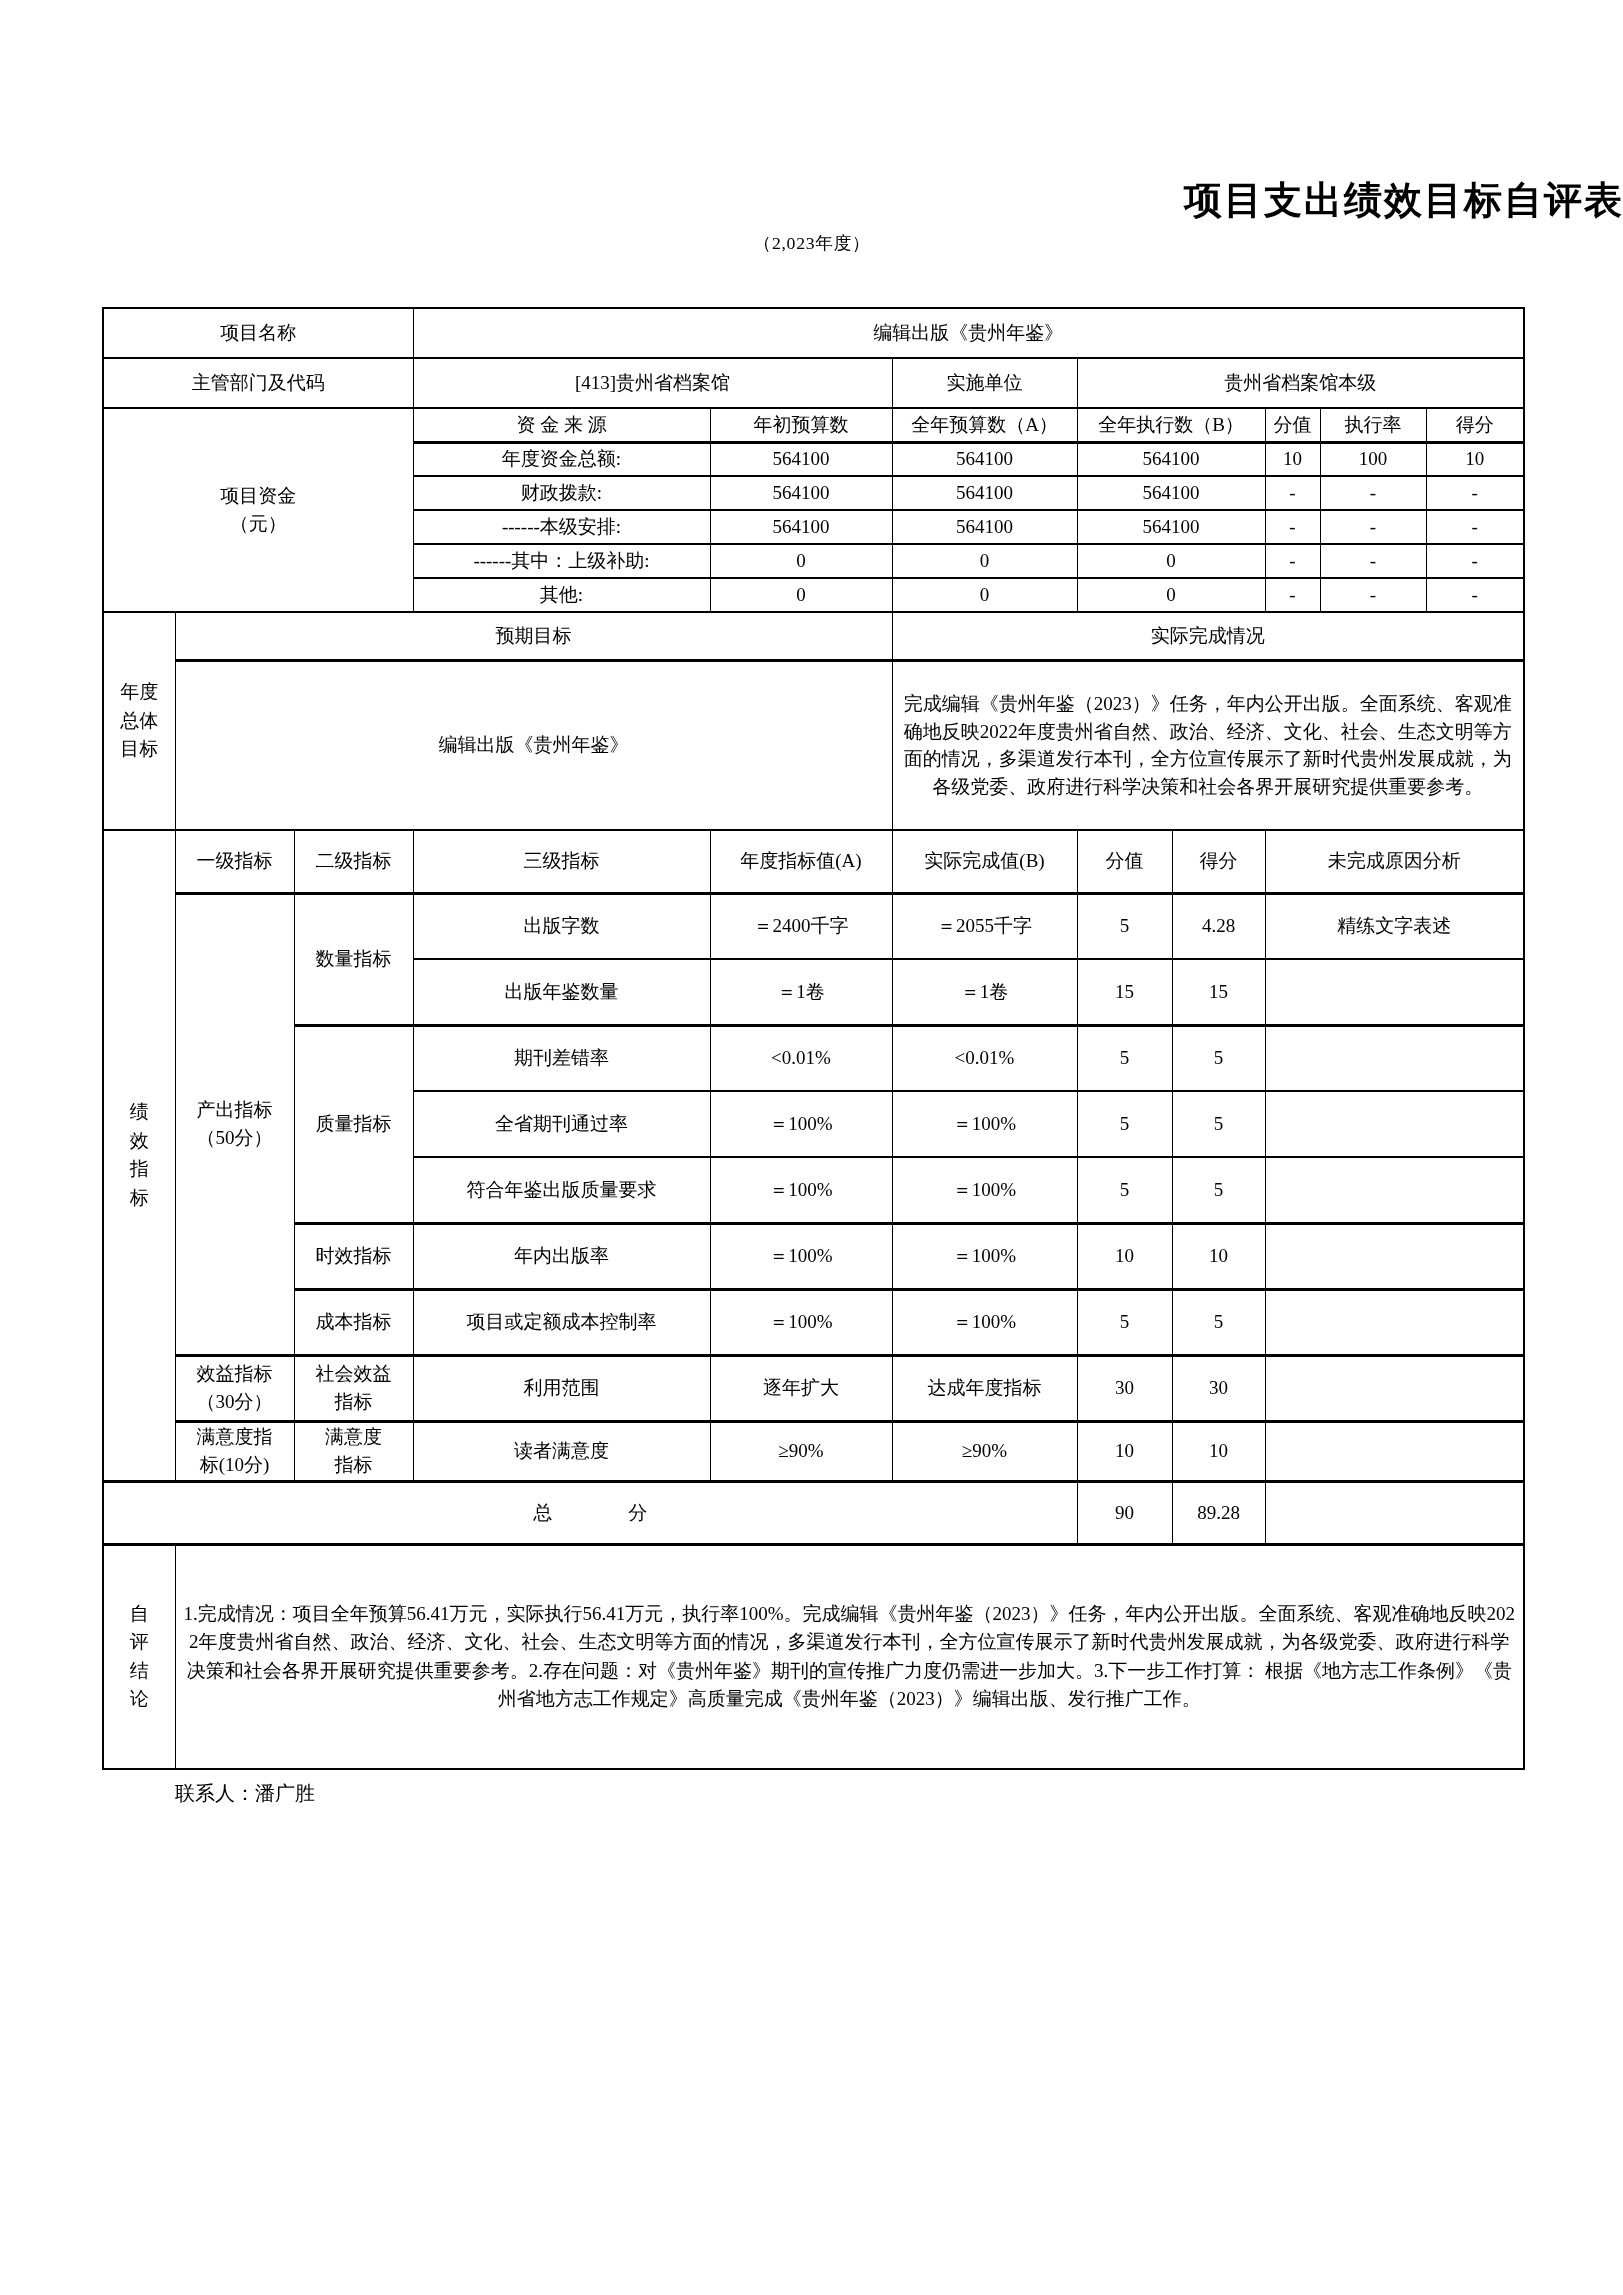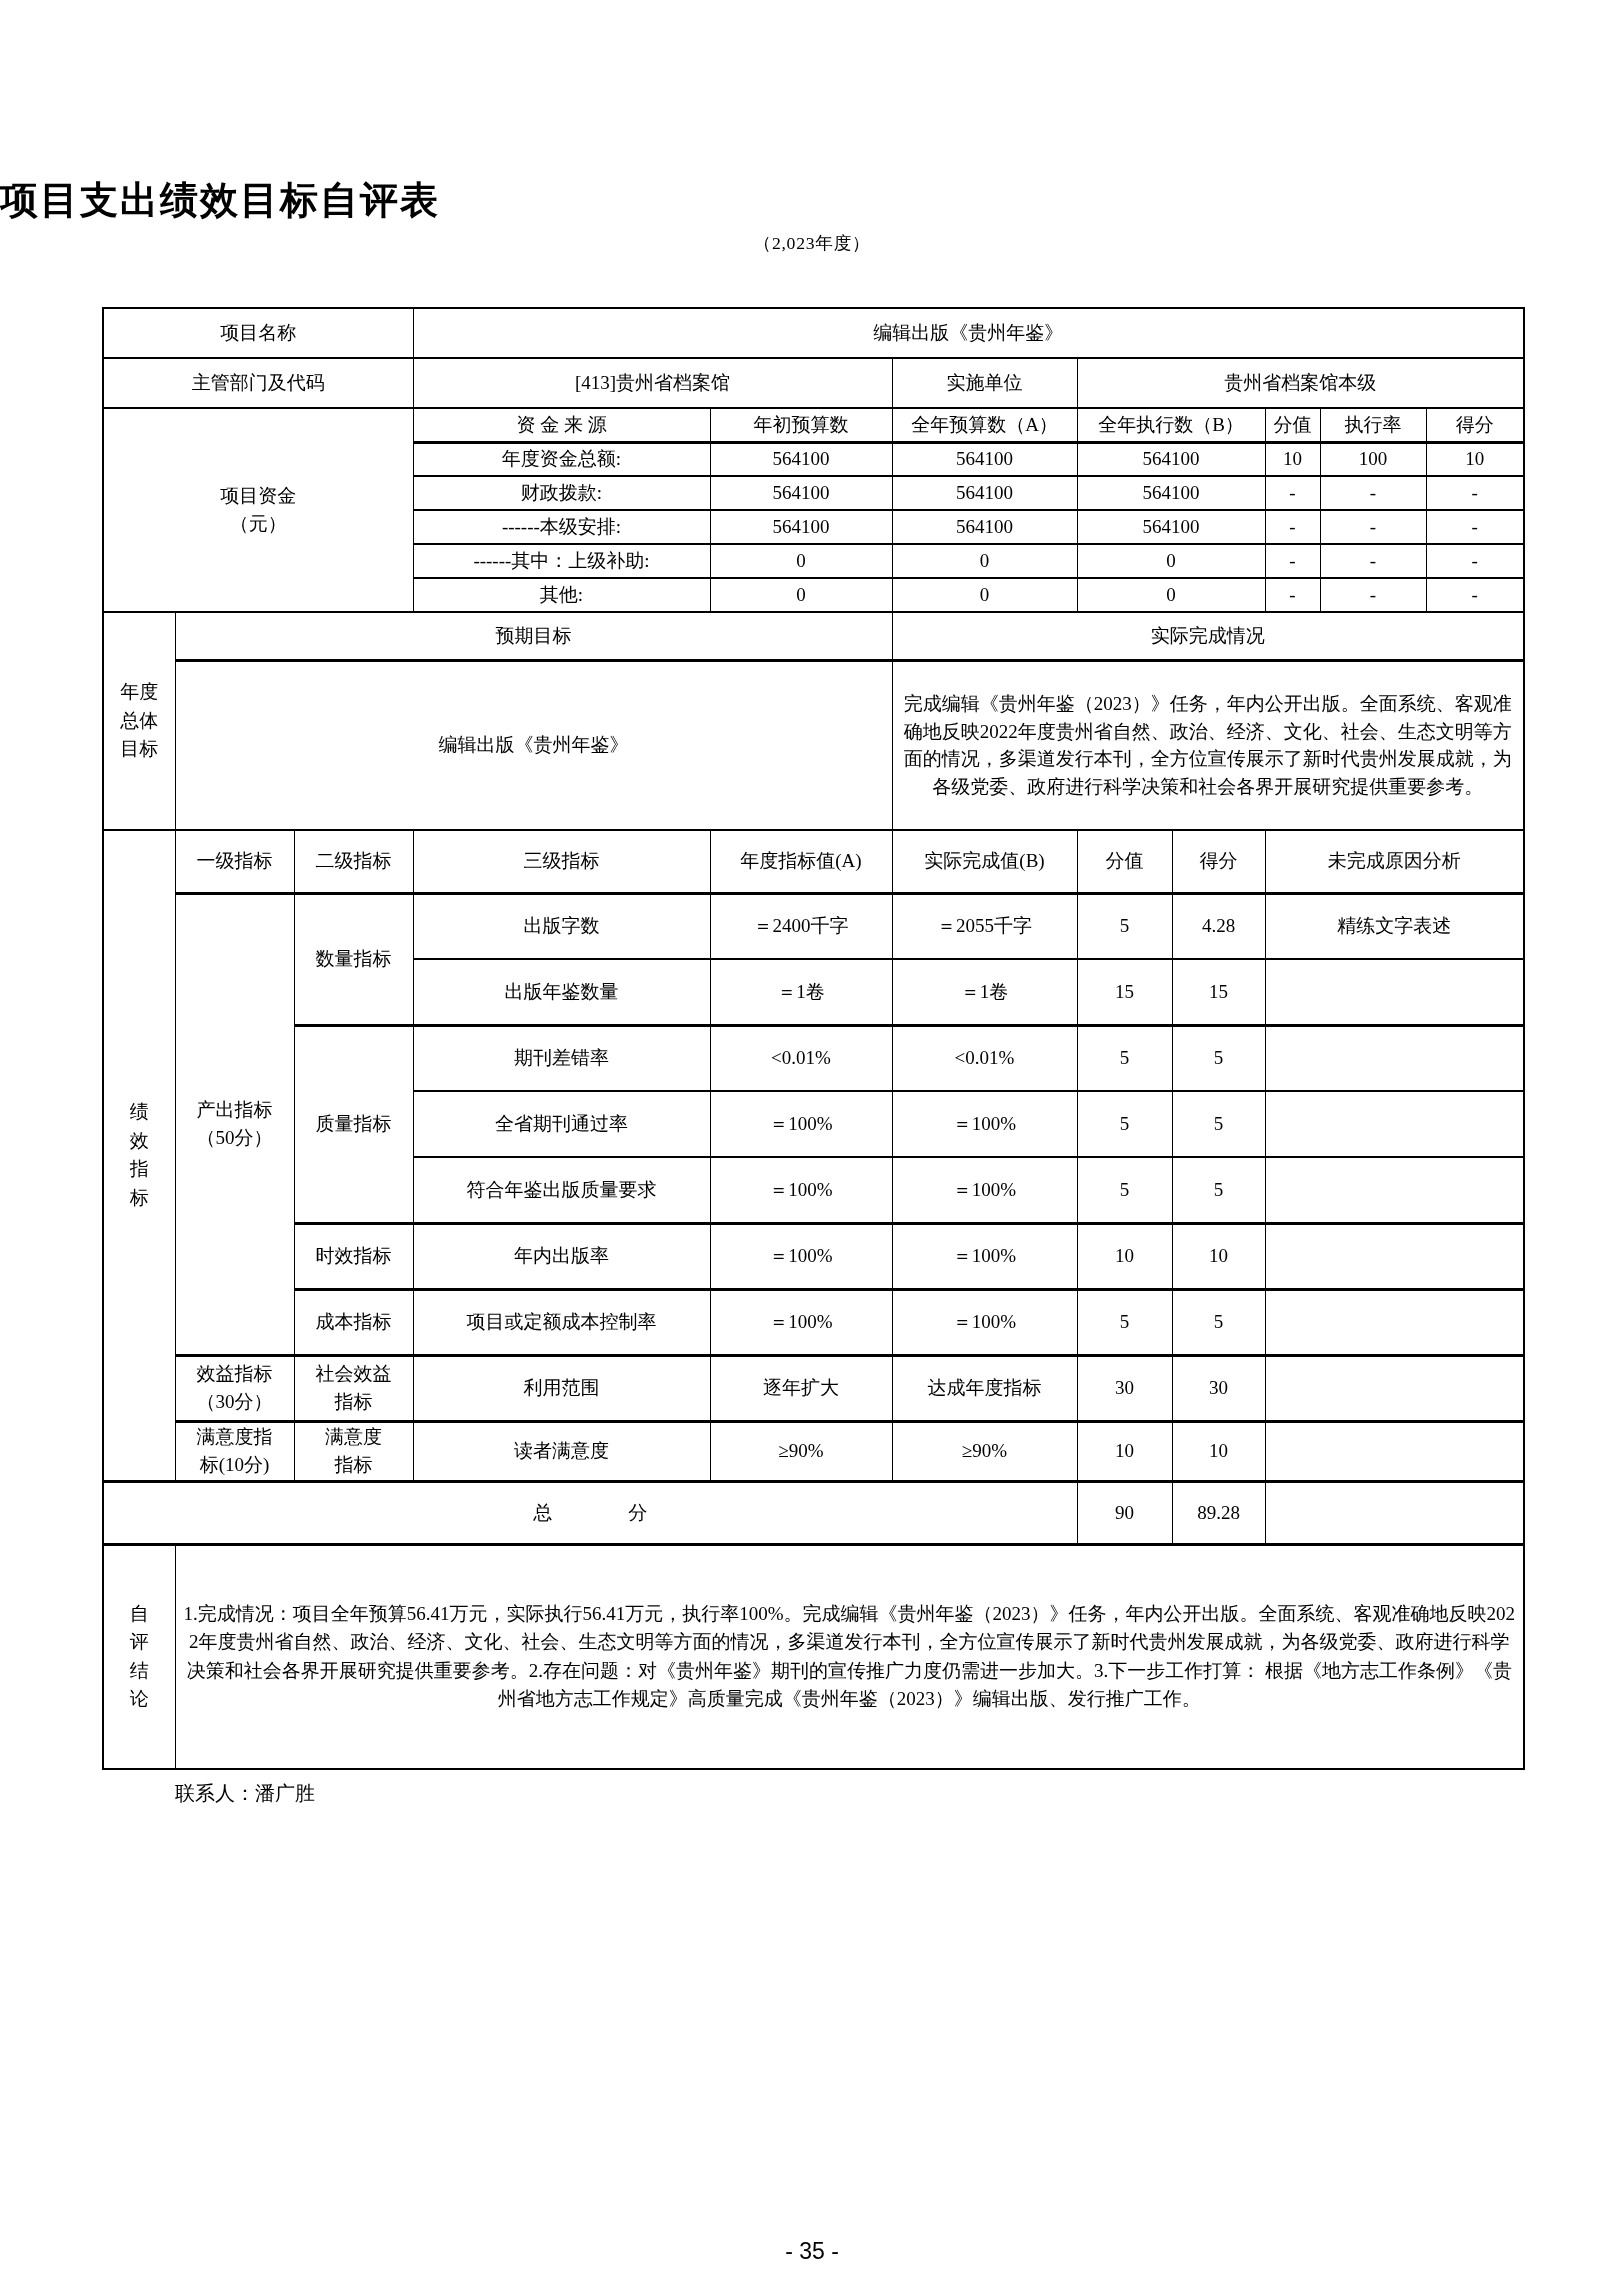--- a/index.html
+++ b/index.html
@@ -7,21 +7,21 @@
     position:relative;
     width:1624px;
     height:2295px;
     background:#ffffff;
     color:#000000;
     font-family:"Liberation Serif","DejaVu Serif",serif;
     overflow:hidden;
   }
   .title{
     position:absolute;top:175px;left:0;width:100%;
-    text-align:left;
+    text-align:right;
     font-family:"Liberation Sans","DejaVu Sans",sans-serif;
     font-weight:bold;font-size:38px;letter-spacing:2px;
   }
   .subtitle{
     position:absolute;top:231px;left:0;width:100%;
     text-align:center;font-size:17.7px;letter-spacing:0.7px;
   }
   .infoline{
     position:absolute;top:267px;left:102px;width:1421px;
     display:flex;justify-content:space-between;
@@ -290,16 +290,15 @@
       <td class="v">自
 评
 结
 论</td>
       <td colspan="10" class="para2">1.完成情况：项目全年预算56.41万元，实际执行56.41万元，执行率100%。完成编辑《贵州年鉴（2023）》任务，年内公开出版。全面系统、客观准确地反映2022年度贵州省自然、政治、经济、文化、社会、生态文明等方面的情况，多渠道发行本刊，全方位宣传展示了新时代贵州发展成就，为各级党委、政府进行科学决策和社会各界开展研究提供重要参考。2.存在问题：对《贵州年鉴》期刊的宣传推广力度仍需进一步加大。3.下一步工作打算： 根据《地方志工作条例》《贵州省地方志工作规定》高质量完成《贵州年鉴（2023）》编辑出版、发行推广工作。</td>
     </tr>
   </tbody>
     </table>
 
   <div class="contact">联系人：潘广胜</div>
-  <div class="pagenum">- 35 -</div>
 
 </div>
 
 
 </body></html>

